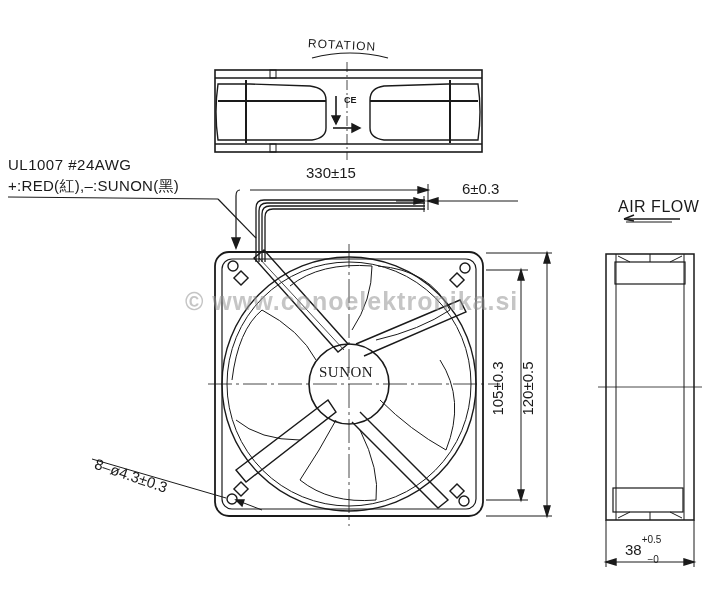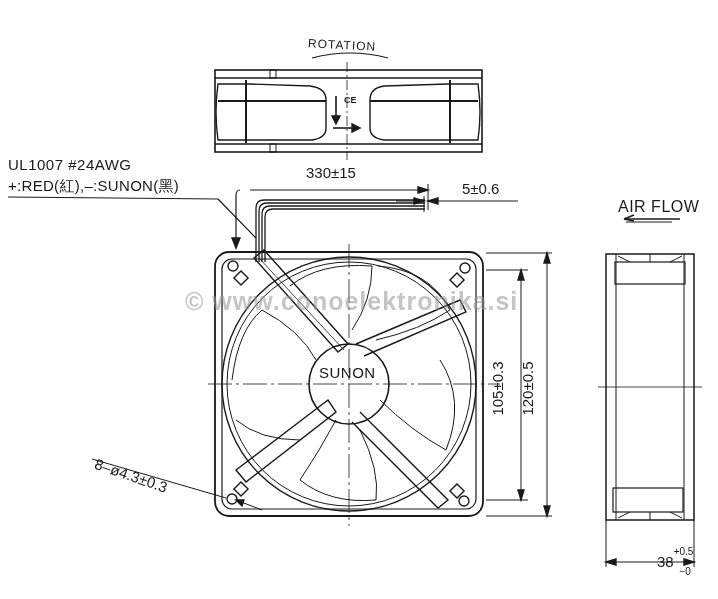--- a/index.html
+++ b/index.html
@@ -5,25 +5,25 @@
     html, body { margin: 0; padding: 0; background: #ffffff; }
     body { width: 718px; height: 599px; position: relative; overflow: hidden; font-family: "Liberation Sans", sans-serif; color: #111; }
     svg { position: absolute; left: 0; top: 0; }
     .lbl { position: absolute; white-space: nowrap; color: #1a1a1a; font-family: "Liberation Sans", sans-serif; }
     .wire-1 { left: 8px; top: 156px; font-size: 15px; letter-spacing: 0.5px; }
     .wire-2 { left: 8px; top: 177px; font-size: 15px; letter-spacing: 0.3px; }
     .rot { left: 308px; top: 38px; font-size: 12px; letter-spacing: 1px; transform: rotate(3deg); }
     .dim-330 { left: 306px; top: 164px; font-size: 15px; }
     .dim-5 { left: 462px; top: 180px; font-size: 15px; }
     .airflow { left: 618px; top: 198px; font-size: 16px; letter-spacing: 0.5px; }
-    .sunon { left: 319px; top: 364px; font-size: 15px; letter-spacing: 0.5px; }
+    .sunon { left: 319px; top: 364px; font-size: 15px; letter-spacing: 0.5px; font-family: Liberation Serif, serif; }
     .dim-105 { left: 470px; top: 380px; font-size: 15px; transform: rotate(-90deg); transform-origin: center; }
     .dim-120 { left: 500px; top: 380px; font-size: 15px; transform: rotate(-90deg); transform-origin: center; }
     .holes { left: 98px; top: 455px; font-size: 15px; transform: rotate(19deg); transform-origin: left top; }
-    .depth { left: 625px; top: 552px; font-size: 15px; margin-left: 32px; }
+    .depth { left: 625px; top: 540px; font-size: 15px; }
     .depth sup { font-size: 10px; position: relative; top: -6px; }
     .depth sub { font-size: 10px; position: relative; left: -14px; top: 4px; }
     .watermark { left: 185px; top: 287px; font-size: 25px; color: rgba(150,150,150,0.55); letter-spacing: 1px; font-weight: bold; }
   </style>
 </head>
 <body>
 
 <svg width="718" height="599" viewBox="0 0 718 599" xmlns="http://www.w3.org/2000/svg" fill="none" stroke="#1a1a1a" stroke-width="1.4">
 
   <g>
@@ -144,21 +144,21 @@
     <path d="M684 559 L694 562 L684 565Z" fill="#1a1a1a"></path>
   </g>
 </svg>
 
 <div class="lbl watermark">© www.conoelektronika.si</div>
 <div class="lbl rot">ROTATION</div>
 <div class="lbl" style="left:344px;top:95px;font-size:9px;font-weight:bold;">CE</div>
 <div class="lbl wire-1">UL1007  #24AWG</div>
 <div class="lbl wire-2">+:RED(紅),–:SUNON(黑)</div>
 <div class="lbl dim-330">330±15</div>
-<div class="lbl dim-5">5±0.6</div>
+<div class="lbl dim-5">6±0.3</div>
 <div class="lbl airflow">AIR FLOW</div>
 <div class="lbl sunon">SUNON</div>
 <div class="lbl dim-105">105±0.3</div>
 <div class="lbl dim-120">120±0.5</div>
 <div class="lbl holes">8–ø4.3±0.3</div>
 <div class="lbl depth">
   <span>38</span><sup>+0.5</sup><sub>−0</sub>
 </div>
 
 </body></html>

